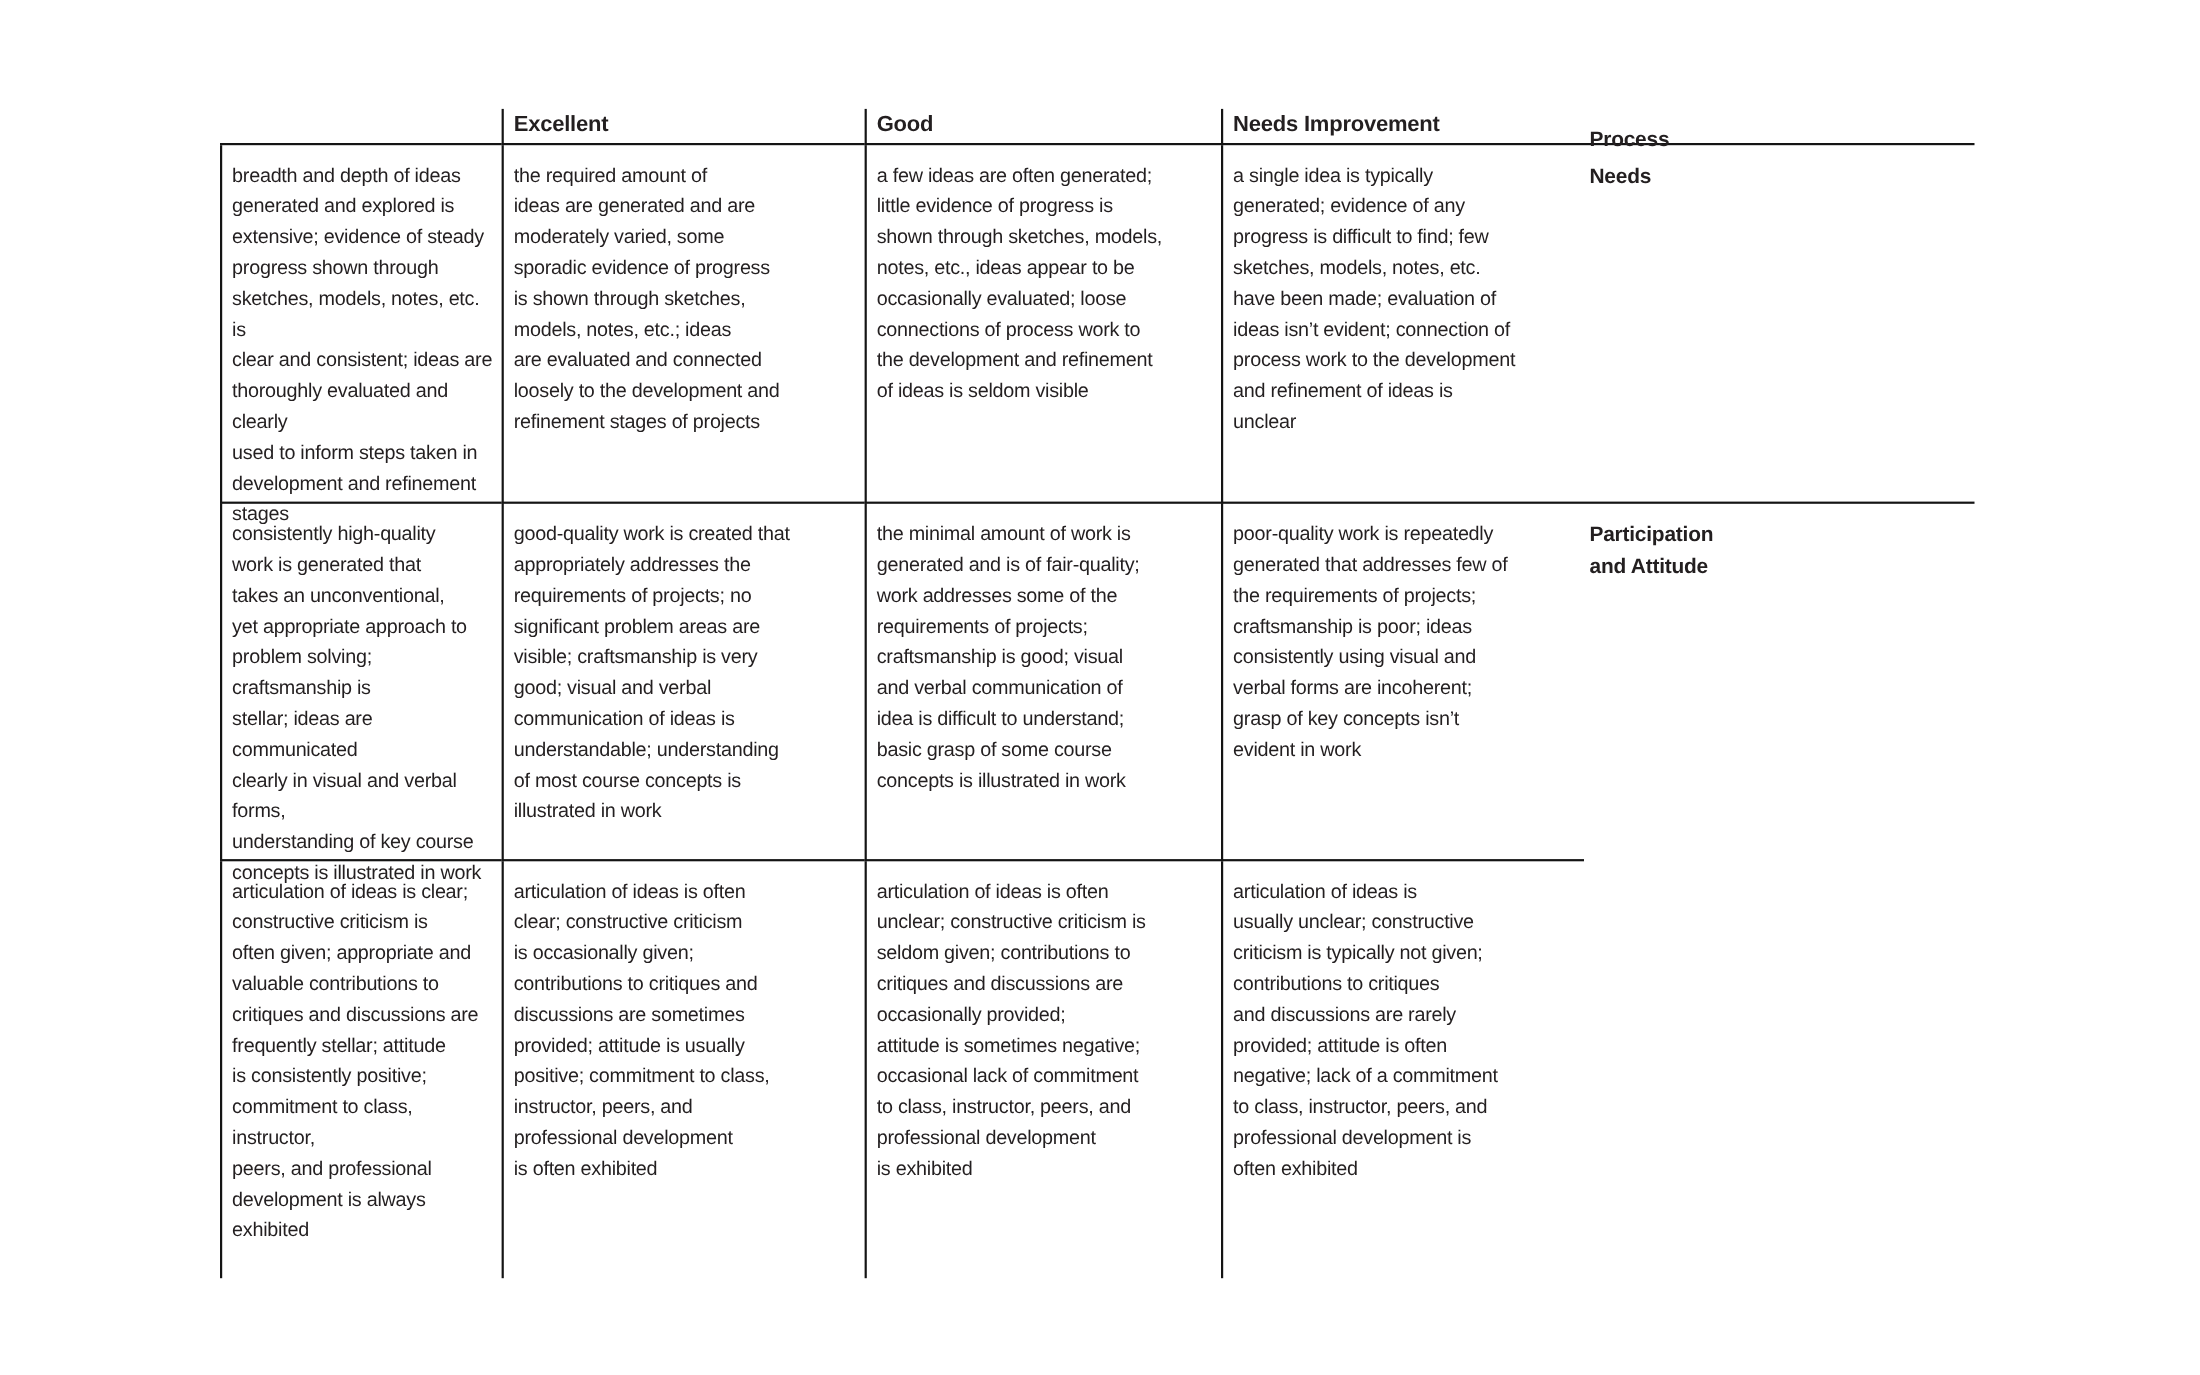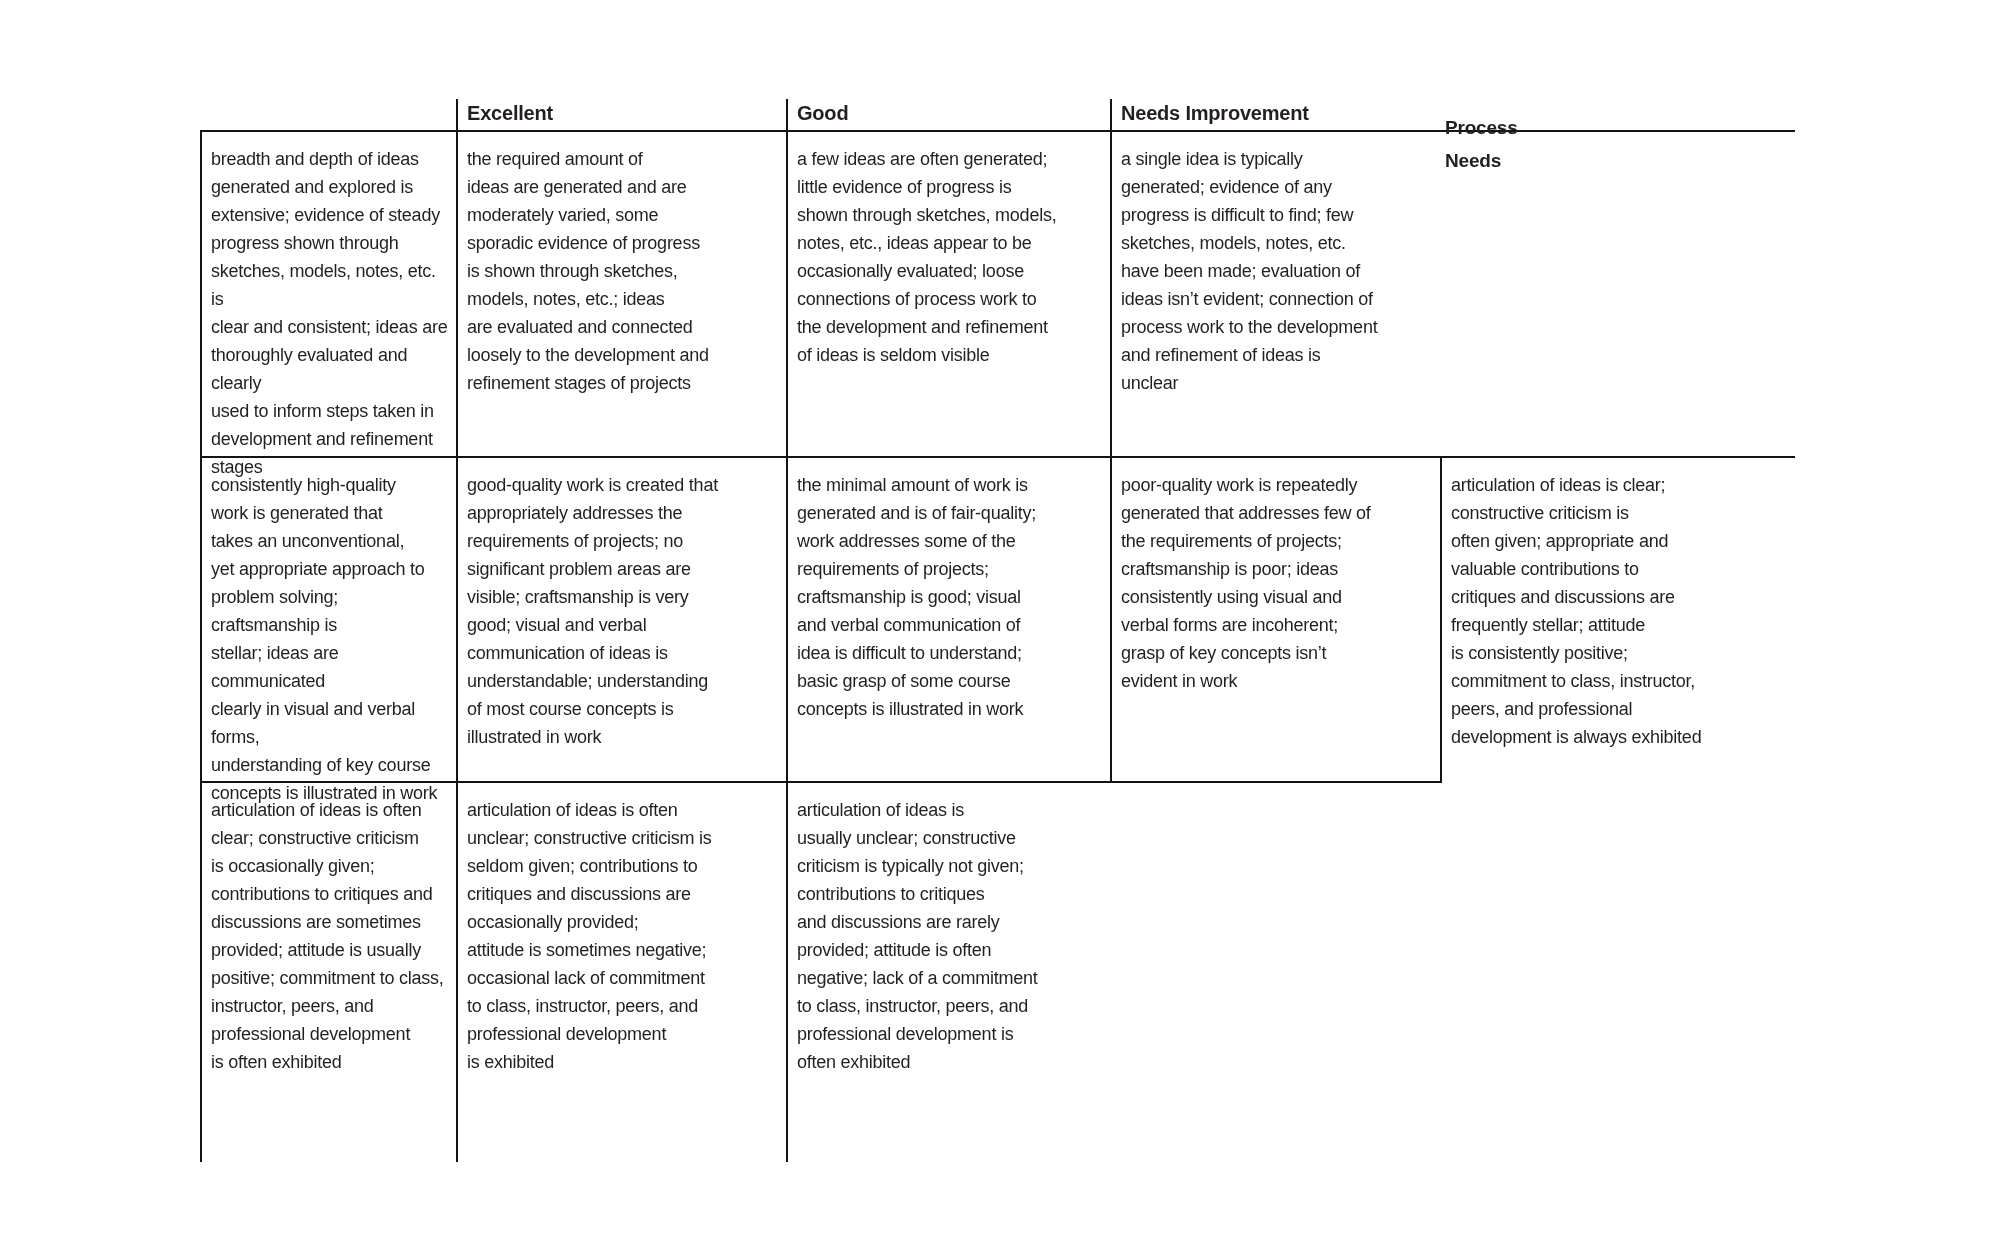--- a/index.html
+++ b/index.html
@@ -124,20 +124,22 @@
 concepts is illustrated in work</div>
     <div class="cell body vline hline">poor-quality work is repeatedly
 generated that addresses few of
 the requirements of projects;
 craftsmanship is poor; ideas
 consistently using visual and
 verbal forms are incoherent;
 grasp of key concepts isn’t
 evident in work</div>
 
+    <div class="cell rowlabel">Participation
+and Attitude</div>
     <div class="cell body vline">articulation of ideas is clear;
 constructive criticism is
 often given; appropriate and
 valuable contributions to
 critiques and discussions are
 frequently stellar; attitude
 is consistently positive;
 commitment to class, instructor,
 peers, and professional
 development is always exhibited</div>

